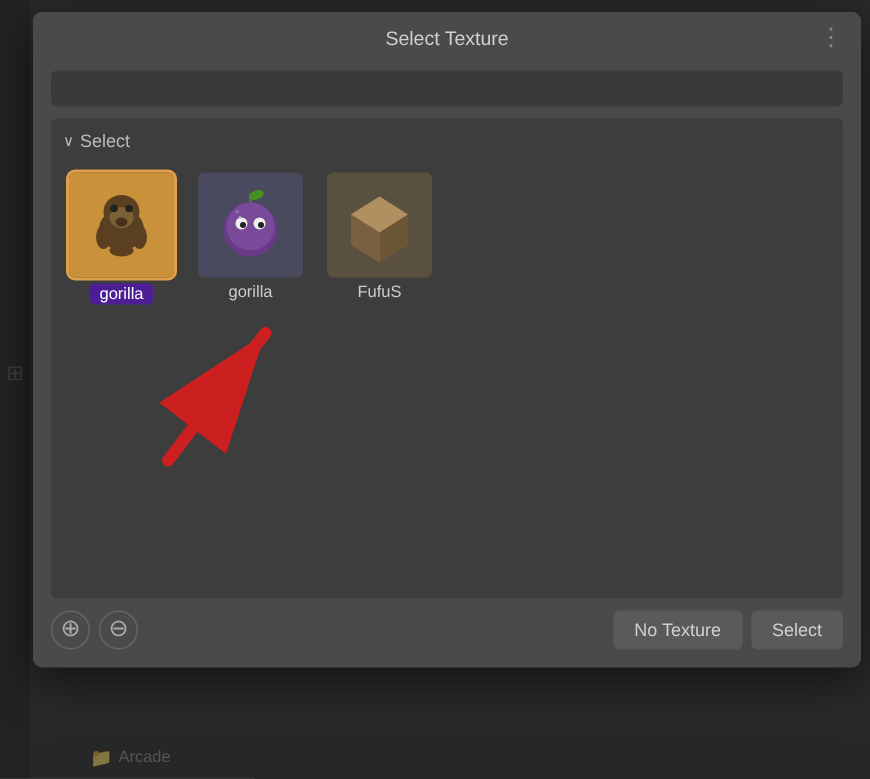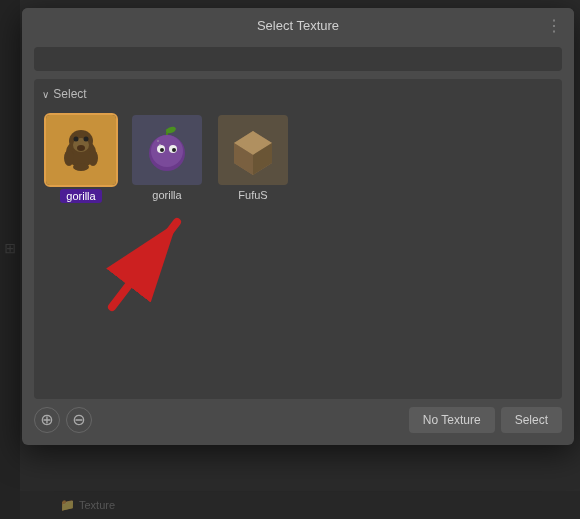--- a/index.html
+++ b/index.html
@@ -374,16 +374,16 @@
       <div class="footer-buttons">
         <button class="btn-no-texture">No Texture</button>
         <button class="btn-select">Select</button>
       </div>
     </div>
 
   </div>
 
   <div class="bottom-bar">
     <span class="bottom-folder-icon">📁</span>
-    <span class="bottom-text">Texture</span>
+    <span class="bottom-text">Arcade</span>
   </div>
 
 </div>
 
 </body></html>

